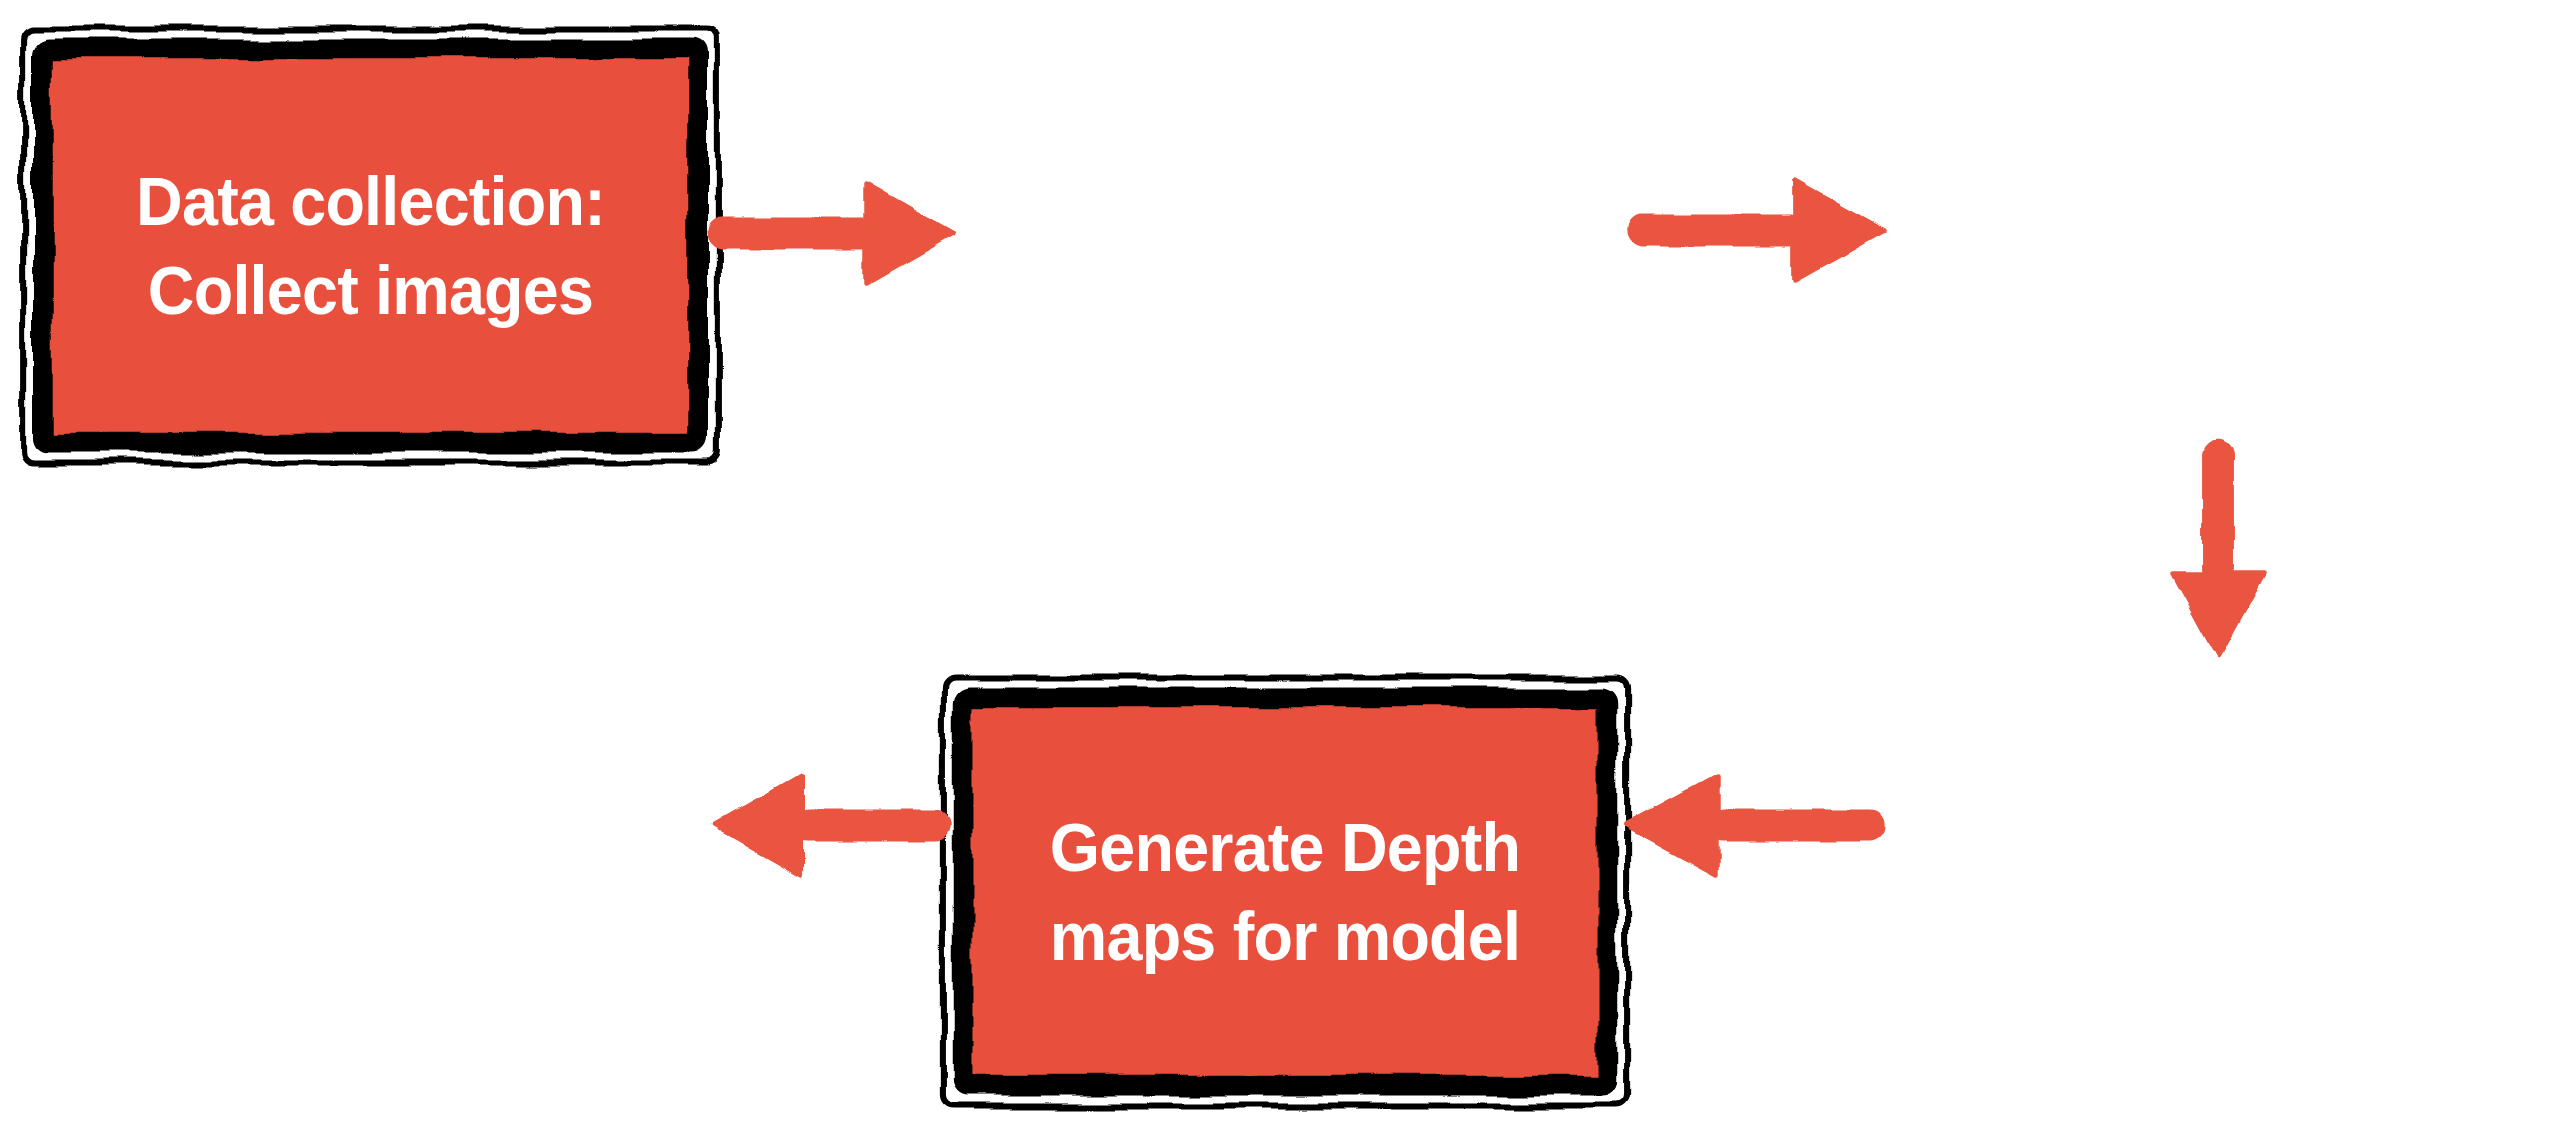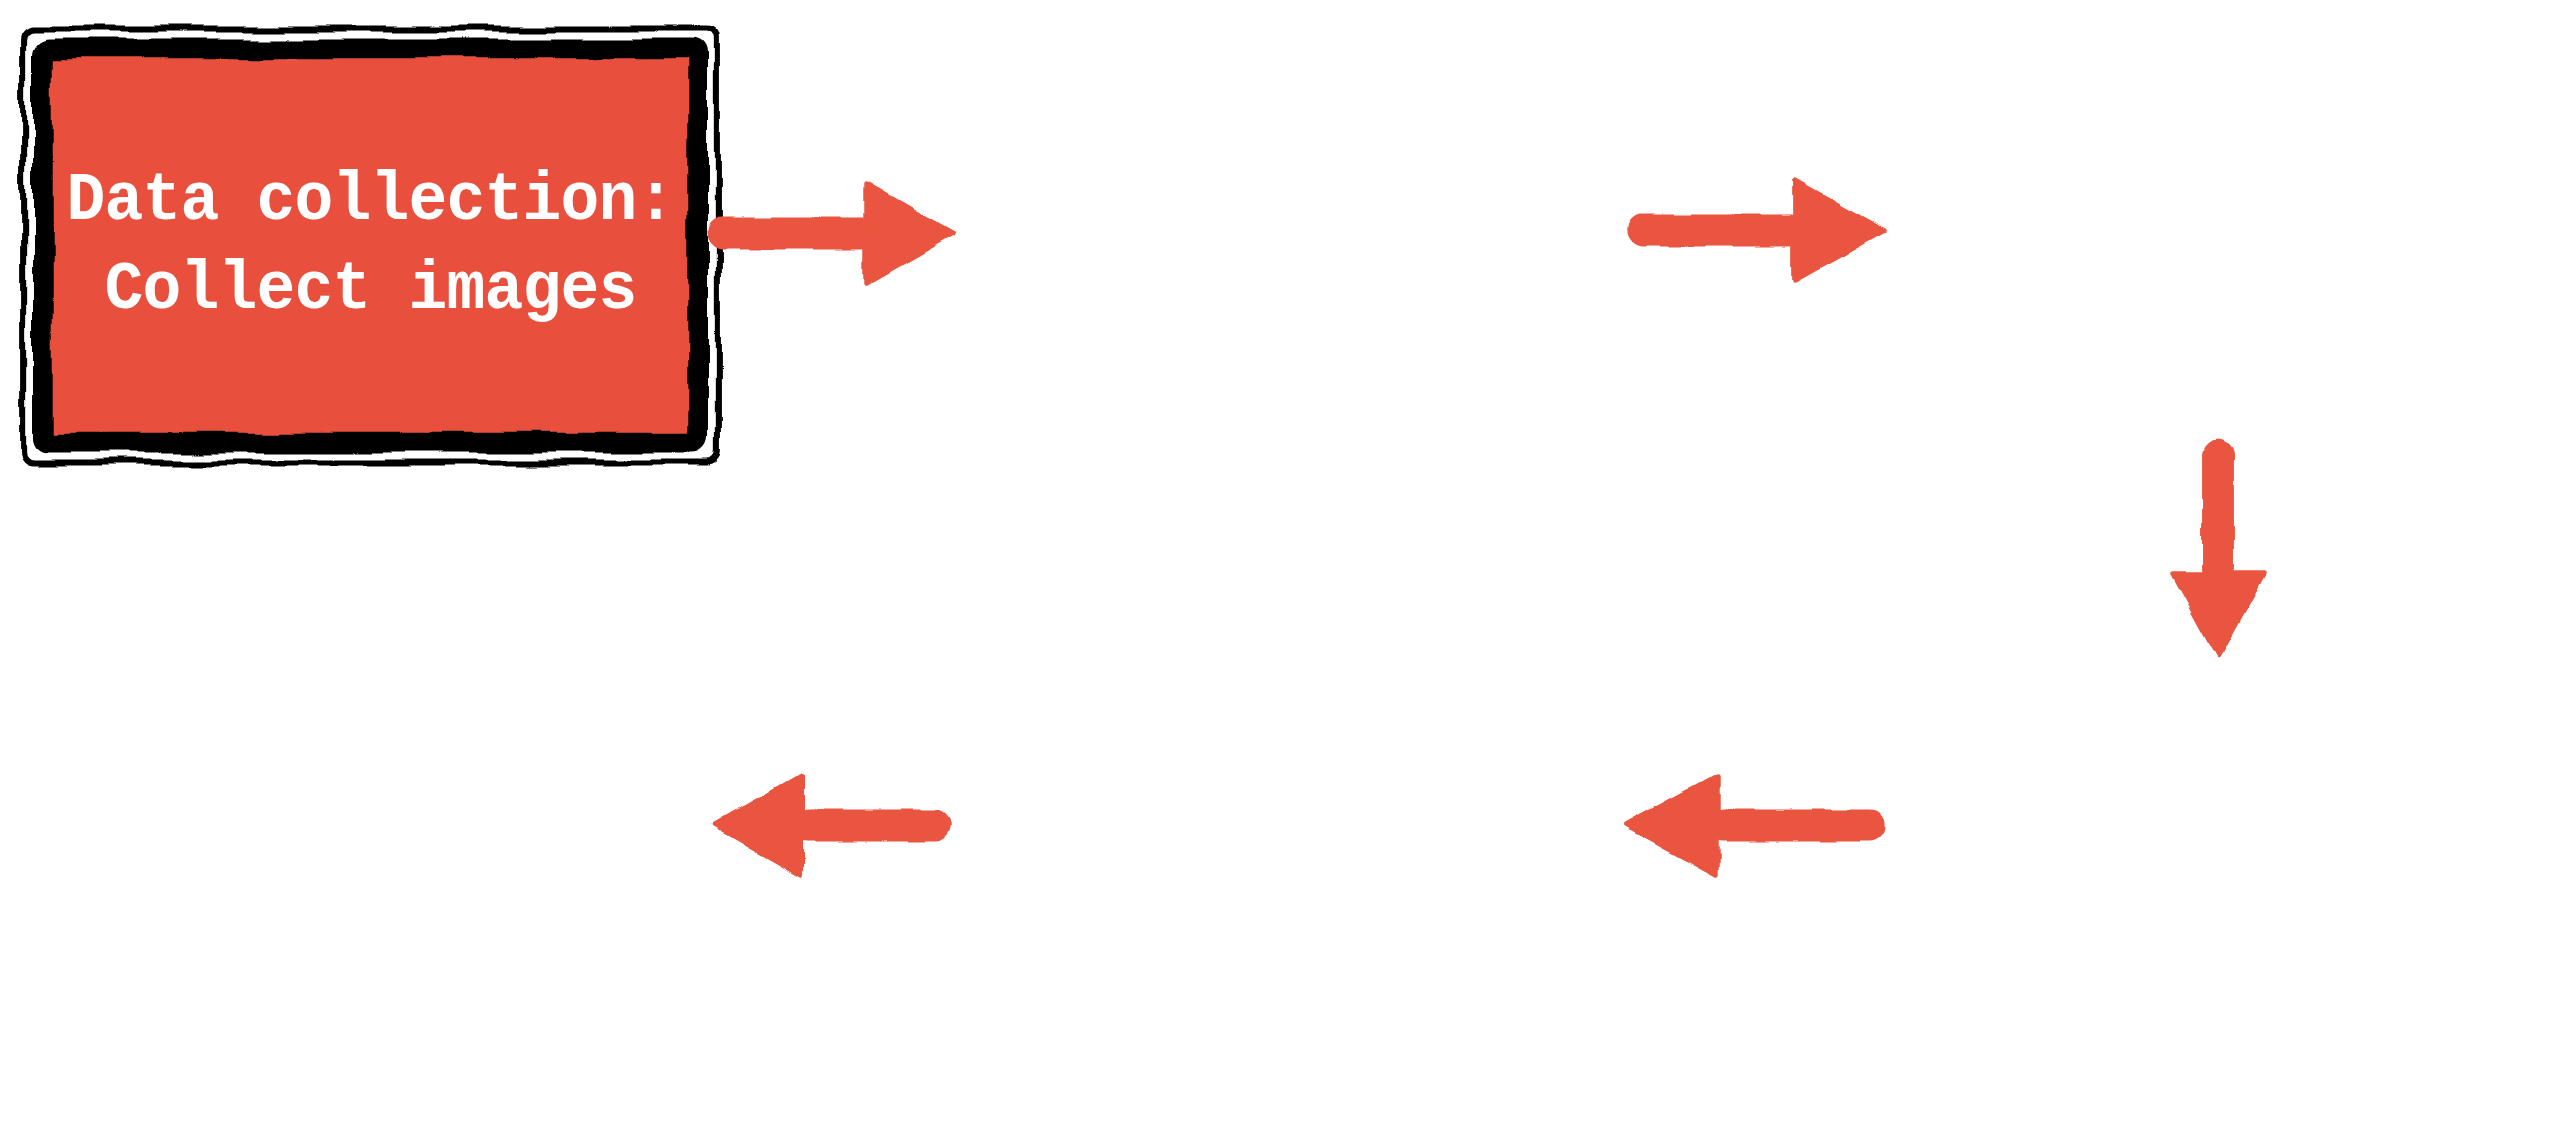--- a/index.html
+++ b/index.html
@@ -1,20 +1,20 @@
 <!DOCTYPE html>
 <html style="--background: #ffffff; --box-fill: #e9503e; --border: #000000; --arrow: #e9553f; --text: #ffffff;font-size:12px"><head>
 <meta charset="utf-8">
 <style>
   html,body{margin:0;padding:0;background:var(--background,#ffffff);}
   .canvas{
     position:relative;
     width:2552px;height:1127px;
     background:var(--background,#ffffff);
-    font-family:Liberation Mono, monospace;
+    font-family:Liberation Sans, sans-serif;
     overflow:hidden;
   }
   .node{position:absolute;}
   .node .frame{position:absolute;left:0;top:0;width:100%;height:100%;overflow:visible;}
   .frame .outer{fill:none;stroke:var(--border,#000000);stroke-width:8;}
   .frame .inner{fill:var(--box-fill,#e9503e);stroke:var(--border,#000000);stroke-width:26;}
   .node-label{
     position:absolute;inset:0;
     display:flex;align-items:center;justify-content:center;
     text-align:center;white-space:pre-line;
@@ -60,20 +60,30 @@
         <rect class="inner" x="36" y="36" width="864" height="520" rx="8"></rect>
       </g>
     </svg>
     <div class="node-label">Data collection:
 Collect images</div>
   </div>
 
 
 
 
+  <div class="node" style="left:935px;top:670px;width:700px;height:443px">
+    <svg class="frame" viewBox="0 0 922 584">
+      <g filter="url(#wobbleC)">
+        <rect class="outer" x="10" y="10" width="902" height="564" rx="14"></rect>
+        <rect class="inner" x="36" y="36" width="850" height="512" rx="8"></rect>
+      </g>
+    </svg>
+    <div class="node-label">Generate Depth
+maps for model</div>
+  </div>
 
 
   <svg class="edge" style="left:706px;top:173px;width:251px;height:121px" viewBox="0 0 330 160">
     <g filter="url(#wobbleD)">
       <rect class="shaft" x="4" y="62" width="218" height="36" rx="17"></rect>
       <polygon class="head" points="210,14 210,146 326,80"></polygon>
     </g>
   </svg>
 
   <svg class="edge" style="left:1626px;top:170px;width:262px;height:121px" viewBox="0 0 345 160">

